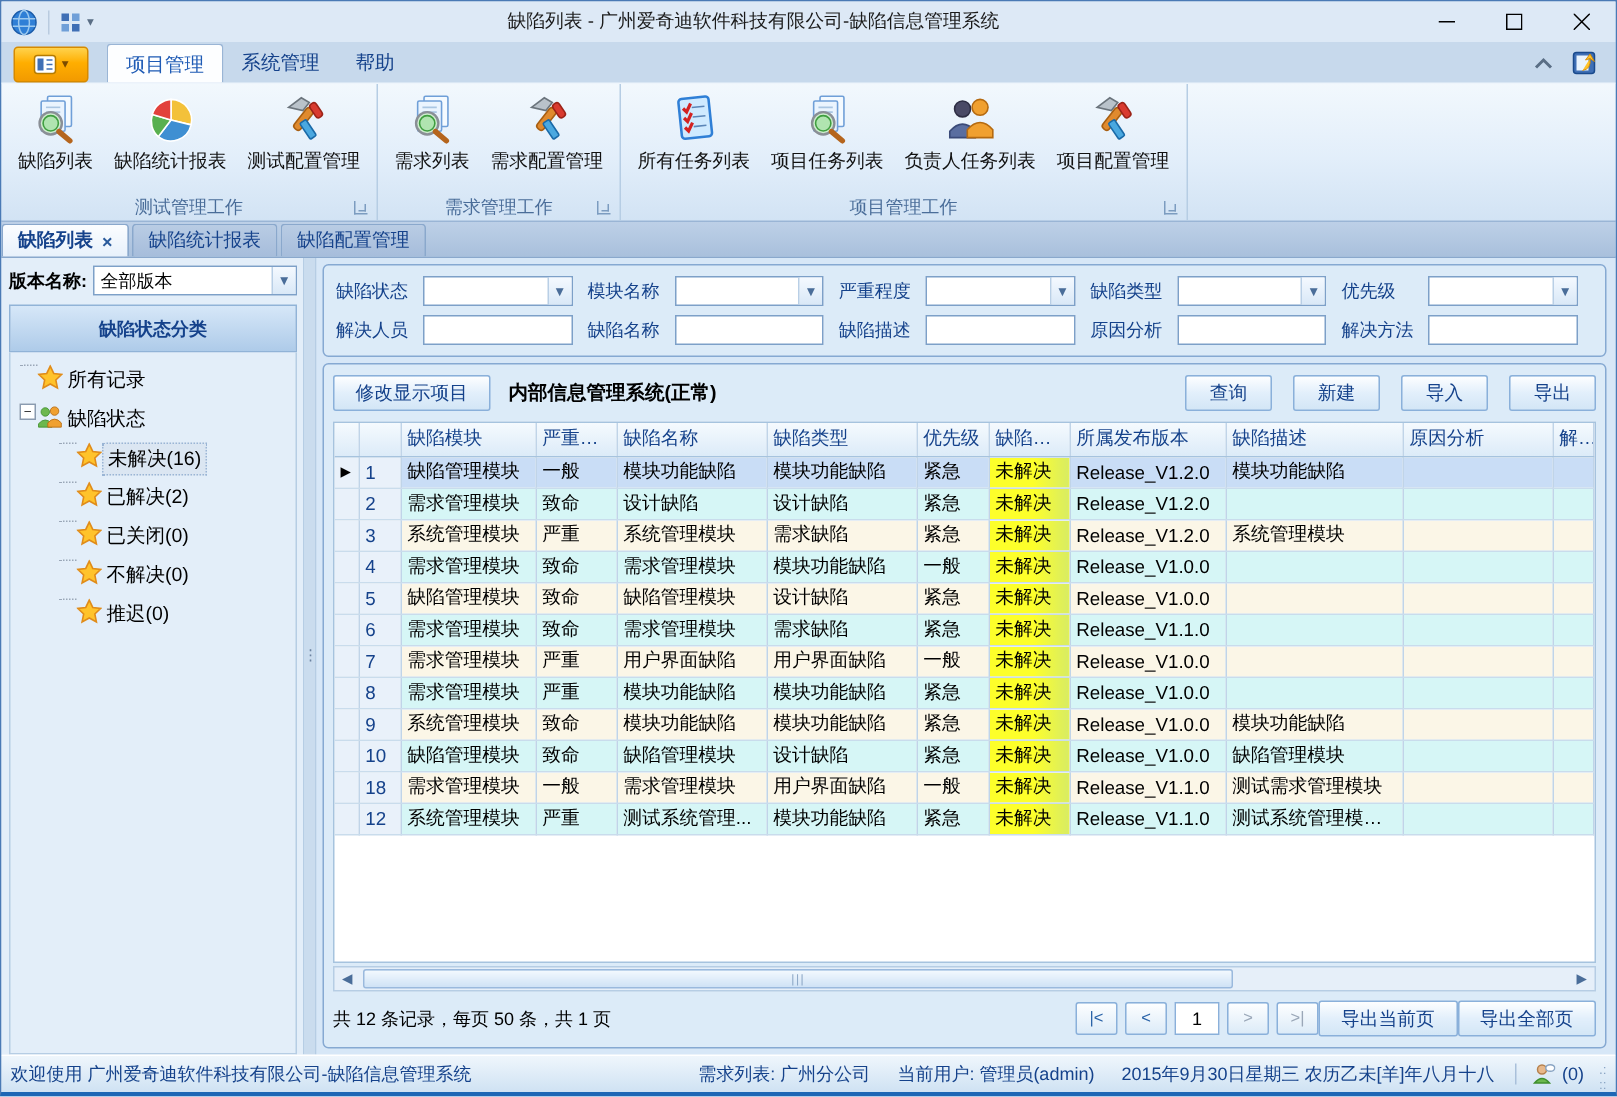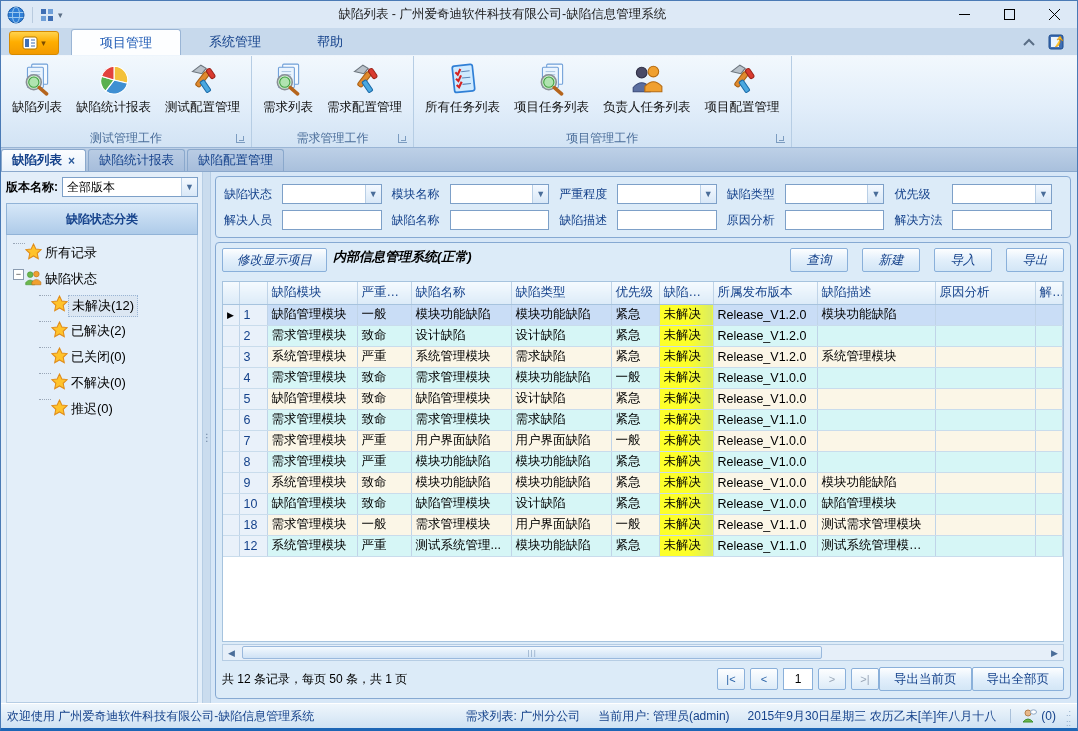--- a/index.html
+++ b/index.html
@@ -17,21 +17,21 @@
   .wincontrols { display:flex; height:100%; }
   .winbtn { width:45px; height:100%; display:flex; align-items:center; justify-content:center; }
 
   
   .tabrow { height:28px; background:#c7d9ec; display:flex; align-items:flex-end; flex:none; border-bottom:1px solid #eef5fc;}
   .appbtn { margin:2px 4px 0 8px; height:24px; width:50px; border-radius:3px;
     background:linear-gradient(#ffd34d,#ffae00 45%,#f29a00); border:1px solid #d68a00;
     display:flex; align-items:center; justify-content:center; gap:3px; align-self:center; }
   .appbtn .caret { font-size:9px; color:#7a4b00; }
   .rtabs { display:flex; height:26px; margin-left:8px; }
-  .rtab { padding:0 28px; display:flex; align-items:center; color:#15428b; font-size:13px; }
+  .rtab { padding:0 12px; display:flex; align-items:center; color:#15428b; font-size:13px; }
   .rtab.active { background:#fdfeff; border:1px solid #9ab5d5; border-bottom:none;
     border-radius:3px 3px 0 0; color:#1f5bb5; }
   .tabrow-right { margin-left:auto; display:flex; align-items:center; gap:12px; padding:0 12px 4px 0; }
 
   
   .ribbon { height:92px; flex:none; display:flex;
     background:linear-gradient(#f2f8fd,#e2eefa 55%,#d2e3f4); border-bottom:1px solid #9ab5d5; }
   .rgroup { display:flex; flex-direction:column; border-right:1px solid #b6cde4; padding:2px 4px 0 4px; position:relative; }
   .rbuttons { flex:1; display:flex; align-items:flex-start; }
   .rbutton { display:flex; flex-direction:column; align-items:center; padding:4px 7px 2px 7px; border-radius:3px; }
@@ -88,21 +88,21 @@
   .frow:last-child { margin-bottom:0; }
   .ffield { display:flex; align-items:center; flex:1; }
   .ffield .flabel { width:58px; color:#15428b; white-space:nowrap; flex:none; }
   .ffield .fctrl { flex:1; margin-right:10px; }
   .tinput { background:#fff; border:1px solid #7da0c8; height:20px; width:100%; padding:0 4px;
     font-family:inherit; font-size:12px; }
 
   
   .gridbox { flex:1; min-height:0; border:1px solid #86a9d2; border-radius:4px; background:#dcebf8;
     padding:5px 6px 4px 6px; display:flex; flex-direction:column; }
-  .gridtoolbar { height:28px; flex:none; display:flex; align-items:flex-start; gap:6px; margin-bottom:5px;font-style:italic; }
+  .gridtoolbar { height:28px; flex:none; display:flex; align-items:center; gap:12px; margin-bottom:5px; }
   .btn { height:24px; padding:0 14px; background:linear-gradient(#fdfeff,#e2effb 50%,#d3e6f6);
     border:1px solid #8ab0da; border-radius:2px; color:#15428b; display:flex; align-items:center;
     justify-content:center; white-space:nowrap; font-size:12.5px; }
   .systitle { font-weight:bold; font-size:13px; color:#000; }
   .gridwrap { flex:1; min-height:0; border:1px solid #a6c3de; background:#fff; overflow:hidden; }
   table.grid { border-collapse:collapse; table-layout:fixed; width:100%; }
   table.grid th, table.grid td { border-right:1px solid #c0d4e8; border-bottom:1px solid #c9dcec;
     height:21px; padding:0 4px; overflow:hidden; white-space:nowrap; text-overflow:ellipsis;
     font-weight:normal; text-align:left; font-size:12.5px; }
   table.grid th { background:linear-gradient(#f5fafe,#dcebf8); color:#15428b; height:22px;
@@ -400,21 +400,21 @@
             </span>
             <span class="tlabel">缺陷状态</span>
           </div>
           <div class="tree-item lvl2 selected">
             <span class="stub"></span>
             <span class="icon">
               <svg width="17" height="17" viewBox="0 0 16 16">
                 <polygon points="8,1 10.2,5.6 15.2,6.2 11.5,9.7 12.5,14.7 8,12.2 3.5,14.7 4.5,9.7 0.8,6.2 5.8,5.6" fill="#ffc32b" stroke="#e08c1a"></polygon>
               </svg>
             </span>
-            <span class="tlabel">未解决(12)</span>
+            <span class="tlabel">未解决(16)</span>
           </div>
           <div class="tree-item lvl2">
             <span class="stub"></span>
             <span class="icon">
               <svg width="17" height="17" viewBox="0 0 16 16">
                 <polygon points="8,1 10.2,5.6 15.2,6.2 11.5,9.7 12.5,14.7 8,12.2 3.5,14.7 4.5,9.7 0.8,6.2 5.8,5.6" fill="#ffc32b" stroke="#e08c1a"></polygon>
               </svg>
             </span>
             <span class="tlabel">已解决(2)</span>
           </div>

